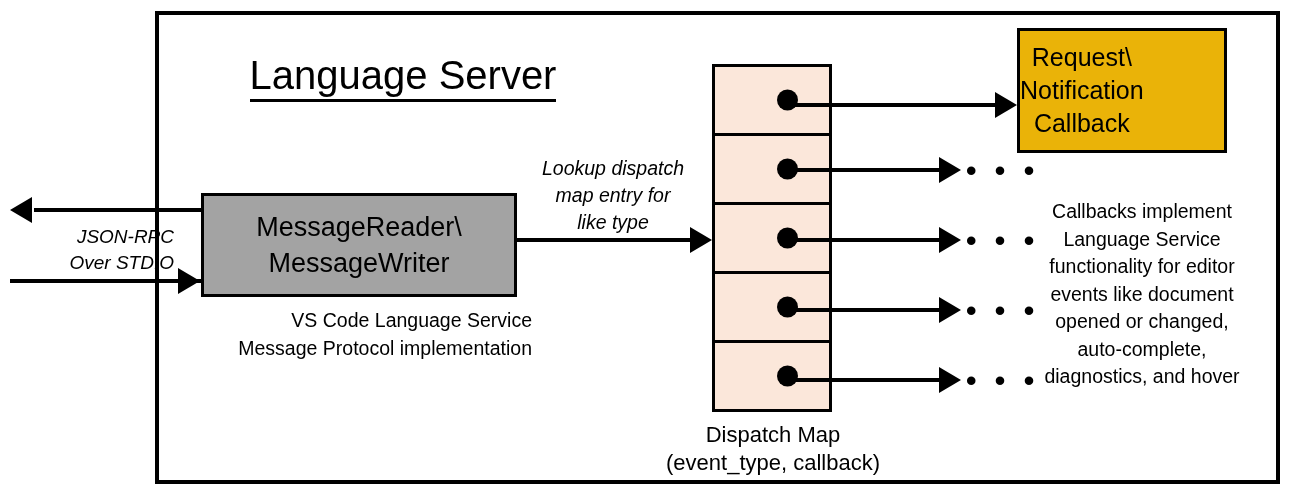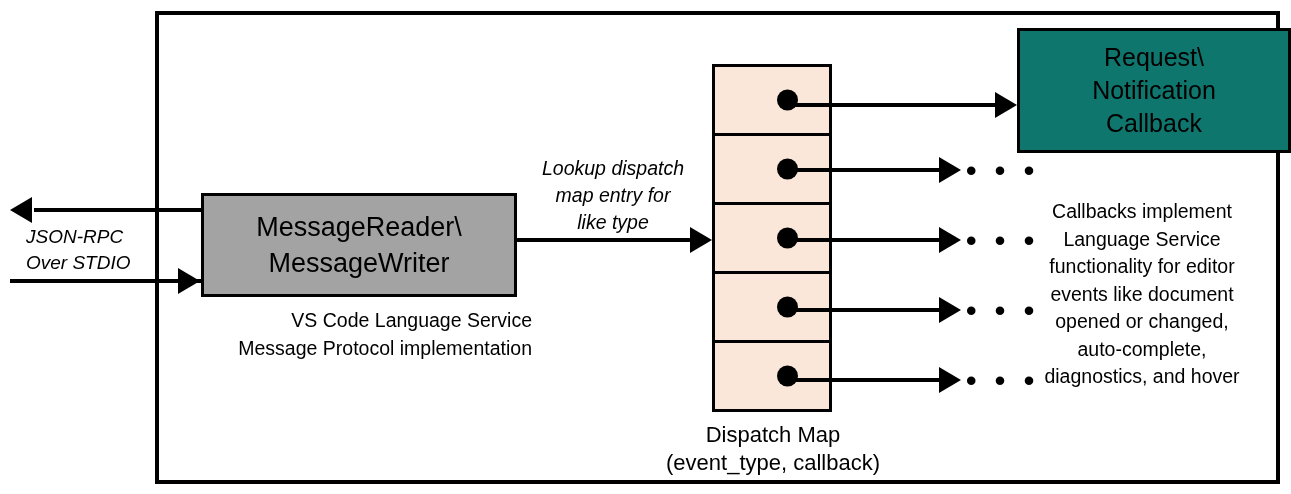--- a/index.html
+++ b/index.html
@@ -72,21 +72,21 @@
     font-size: 19.5px;
     line-height: 28px;
     white-space: pre-line;
   }
 
   
   #jsonrpc-label {
     left: 26px;
     top: 224px;
     width: 148px;
-    text-align: left;
+    text-align: right;
     font-style: italic;
     font-size: 19px;
     line-height: 26px;
     white-space: pre-line;
   }
 
   
   #lookup-label {
     left: 520px;
     top: 155px;
@@ -146,28 +146,28 @@
     text-align: center;
     font-size: 22px;
     line-height: 28px;
     white-space: pre-line;
   }
 
   
   #callback-box {
     left: 1017px;
     top: 28px;
-    width: 274px;
+    width: 210px;
     height: 125px;
     border: 3px solid #000;
     box-sizing: border-box;
-    background: #0f766e;
+    background: #eab308;
     display: flex;
     align-items: center;
-    justify-content: center;
+    justify-content: flex-start;
   }
   #callback-box .lbl {
     font-size: 25px;
     line-height: 33px;
     text-align: center;
     white-space: pre-line;
   }
   #callback-caption {
     left: 1011px;
     top: 186px;
@@ -204,20 +204,21 @@
     white-space: nowrap;
   }
 </style>
 </head>
 <body>
 
 <div id="canvas">
 
   <div id="server-box" class="abs"></div>
 
+  <div id="server-title" class="abs"><span class="u">Language Server</span></div>
 
   <div class="abs hline" style="left:34px; top:208px; width:470px;"></div>
   <div class="abs arrowhead-left" style="left:10px; top:197px;"></div>
 
   <div class="abs hline" style="left:10px; top:279px; width:478px;"></div>
   <div class="abs arrowhead-right" style="left:178px; top:268px;"></div>
 
   <div id="jsonrpc-label" class="abs">JSON-RPC
 Over STDIO</div>
 

